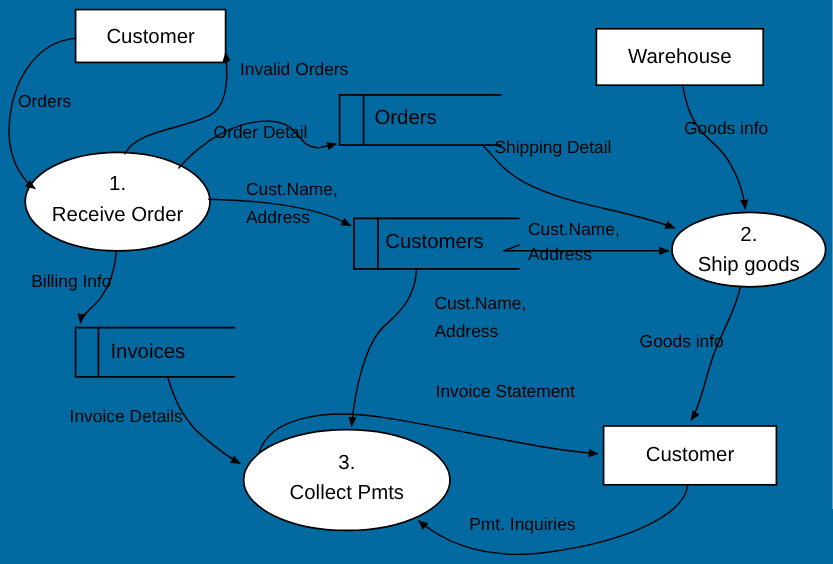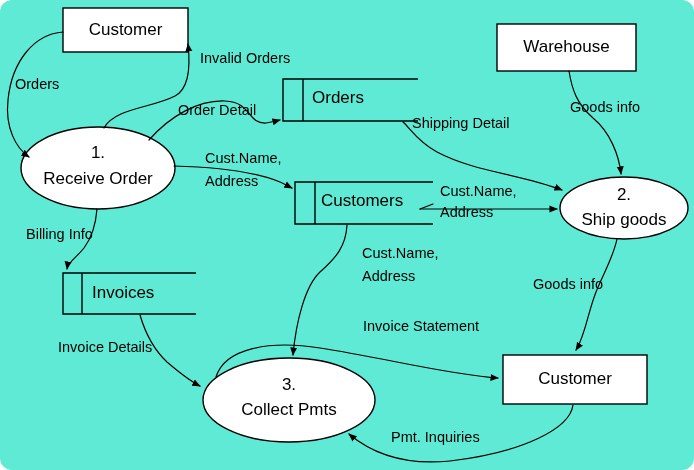--- a/index.html
+++ b/index.html
@@ -4,24 +4,23 @@
 <style>
   html, body {
     margin: 0;
     padding: 0;
     background: #ffffff;
   }
   #diagram-root {
     position: relative;
     width: 694px;
     height: 470px;
-    background: #5eead4;
+    background: #0369a1;
     font-family: "Liberation Sans", sans-serif;
     overflow: hidden;
-    border-radius: 12px;
   }
   svg#dfd {
     display: block;
     width: 694px;
     height: 470px;
   }
   .shape-line {
     fill: none;
     stroke: #000000;
     stroke-width: 1.4;

